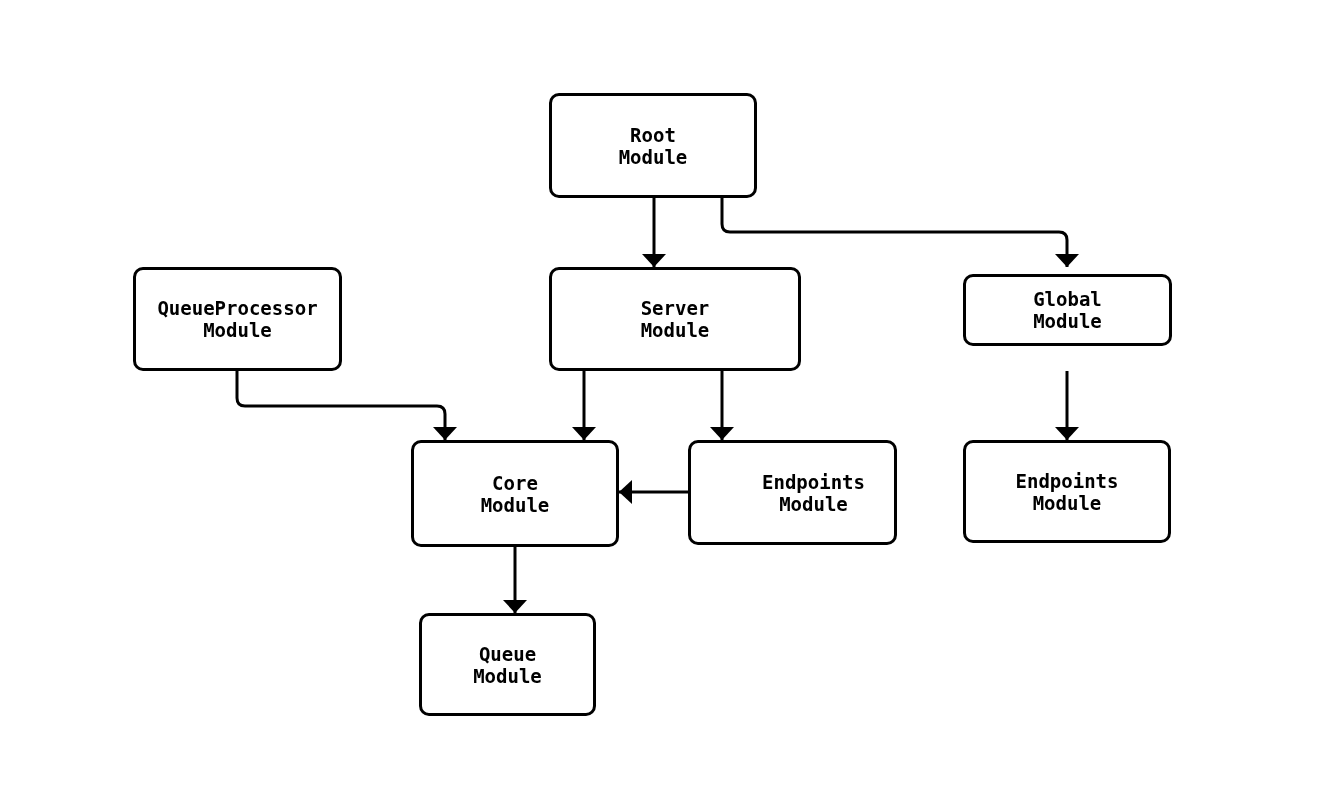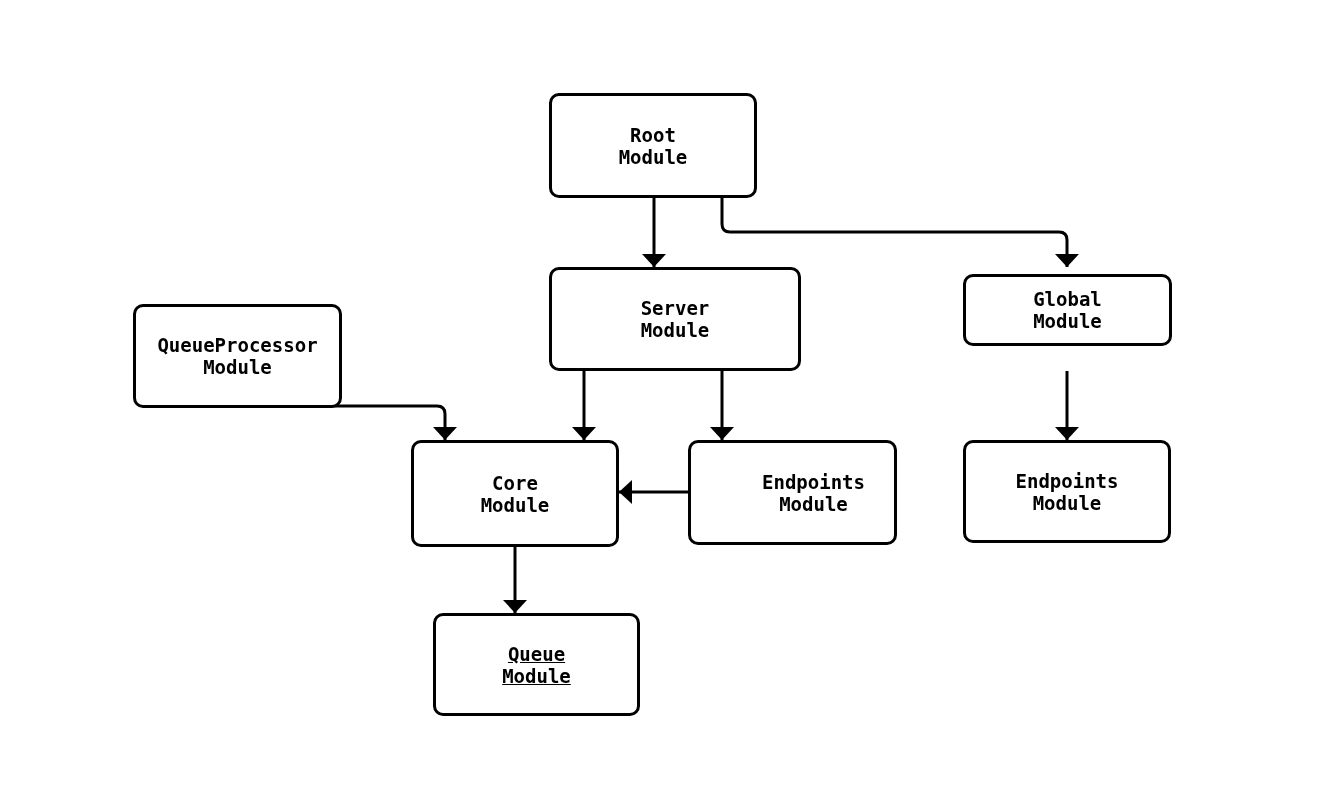--- a/index.html
+++ b/index.html
@@ -66,21 +66,21 @@
       <polygon points="1067,440 1055,427 1079,427" fill="#000000"></polygon>
       <path d="M515,545 L515,613" fill="none" stroke="#000000" stroke-width="3"></path>
       <polygon points="515,613 503,600 527,600" fill="#000000"></polygon>
     </svg>
 
   <div class="node" style="left: 549px; top: 93px; width: 208px; height: 105px;">
     <span class="ln">Root</span>
     <span class="ln">Module</span>
   </div>
 
-  <div class="node" style="left: 133px; top: 267px; width: 209px; height: 104px; margin-top: 37px;">
+  <div class="node" style="left: 133px; top: 267px; width: 209px; height: 104px;">
     <span class="ln">QueueProcessor</span>
     <span class="ln">Module</span>
   </div>
 
   <div class="node" style="left: 549px; top: 267px; width: 252px; height: 104px;">
     <span class="ln">Server</span>
     <span class="ln">Module</span>
   </div>
 
   <div class="node" style="left: 963px; top: 274px; width: 209px; height: 72px;">
@@ -96,18 +96,18 @@
   <div class="node" style="left: 688px; top: 440px; width: 209px; height: 105px; padding-left: 42px;">
     <span class="ln">Endpoints</span>
     <span class="ln">Module</span>
   </div>
 
   <div class="node" style="left: 963px; top: 440px; width: 208px; height: 103px;">
     <span class="ln">Endpoints</span>
     <span class="ln">Module</span>
   </div>
 
-  <div class="node" style="left: 433px; top: 613px; width: 207px; height: 103px; text-decoration: underline;">
+  <div class="node" style="left: 419px; top: 613px; width: 177px; height: 103px;">
     <span class="ln">Queue</span>
     <span class="ln">Module</span>
   </div>
 
 </div>
 
 </body></html>

